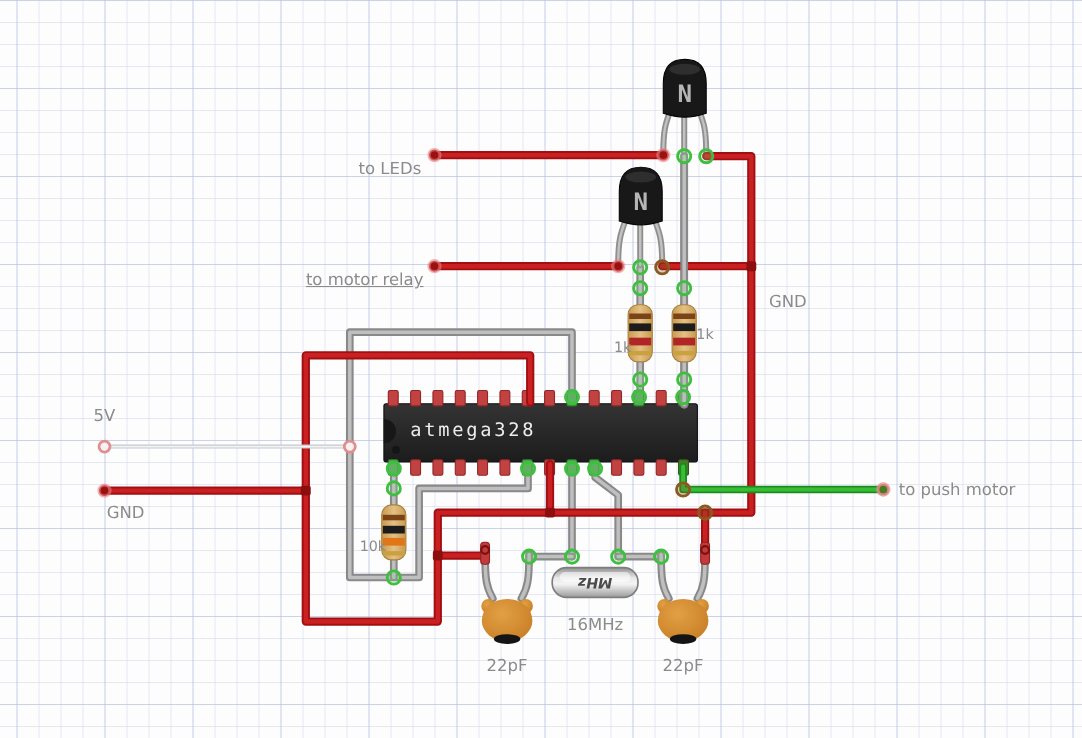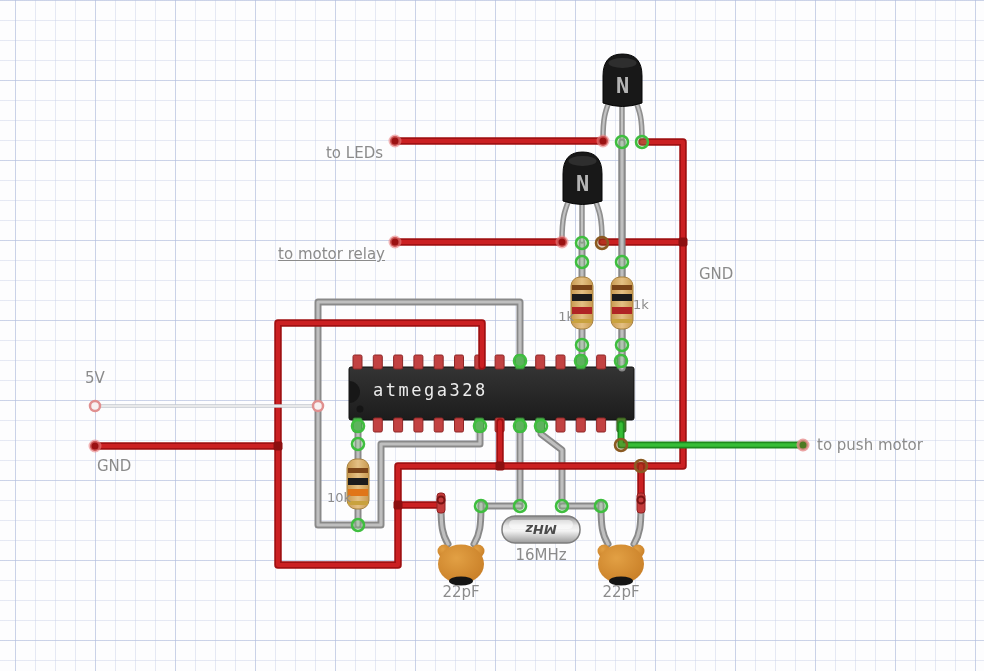--- a/index.html
+++ b/index.html
@@ -13,21 +13,21 @@
       linear-gradient(to right, rgba(200,208,232,0.45) 1px, transparent 1px),
       linear-gradient(to bottom, rgba(200,208,232,0.45) 1px, transparent 1px);
     background-size:80px 80px,80px 80px,20px 20px,20px 20px;
     background-position:15px 0,0 0,15px 0,0 0;
   }
   #art{position:absolute;left:0;top:0;}
   .lbl{position:absolute;color:#8b8b8b;font-size:15px;line-height:1.2;white-space:nowrap;}
   .lbl.big{font-size:15px;}
   .lbl.small{font-size:13px;}
   .ra{text-align:right;margin-top:12px;}
-  .ctr{text-align:center;}
+  .ctr{text-align:center;margin-top:13px;}
 </style>
 </head>
 <body>
 
 <div id="canvas">
   <svg id="art" width="984" height="671" xmlns="http://www.w3.org/2000/svg">
       <defs>
         <linearGradient id="chipG" x1="0" y1="0" x2="0" y2="1">
           <stop offset="0" stop-color="#343434"></stop>
           <stop offset="1" stop-color="#1c1c1c"></stop>

